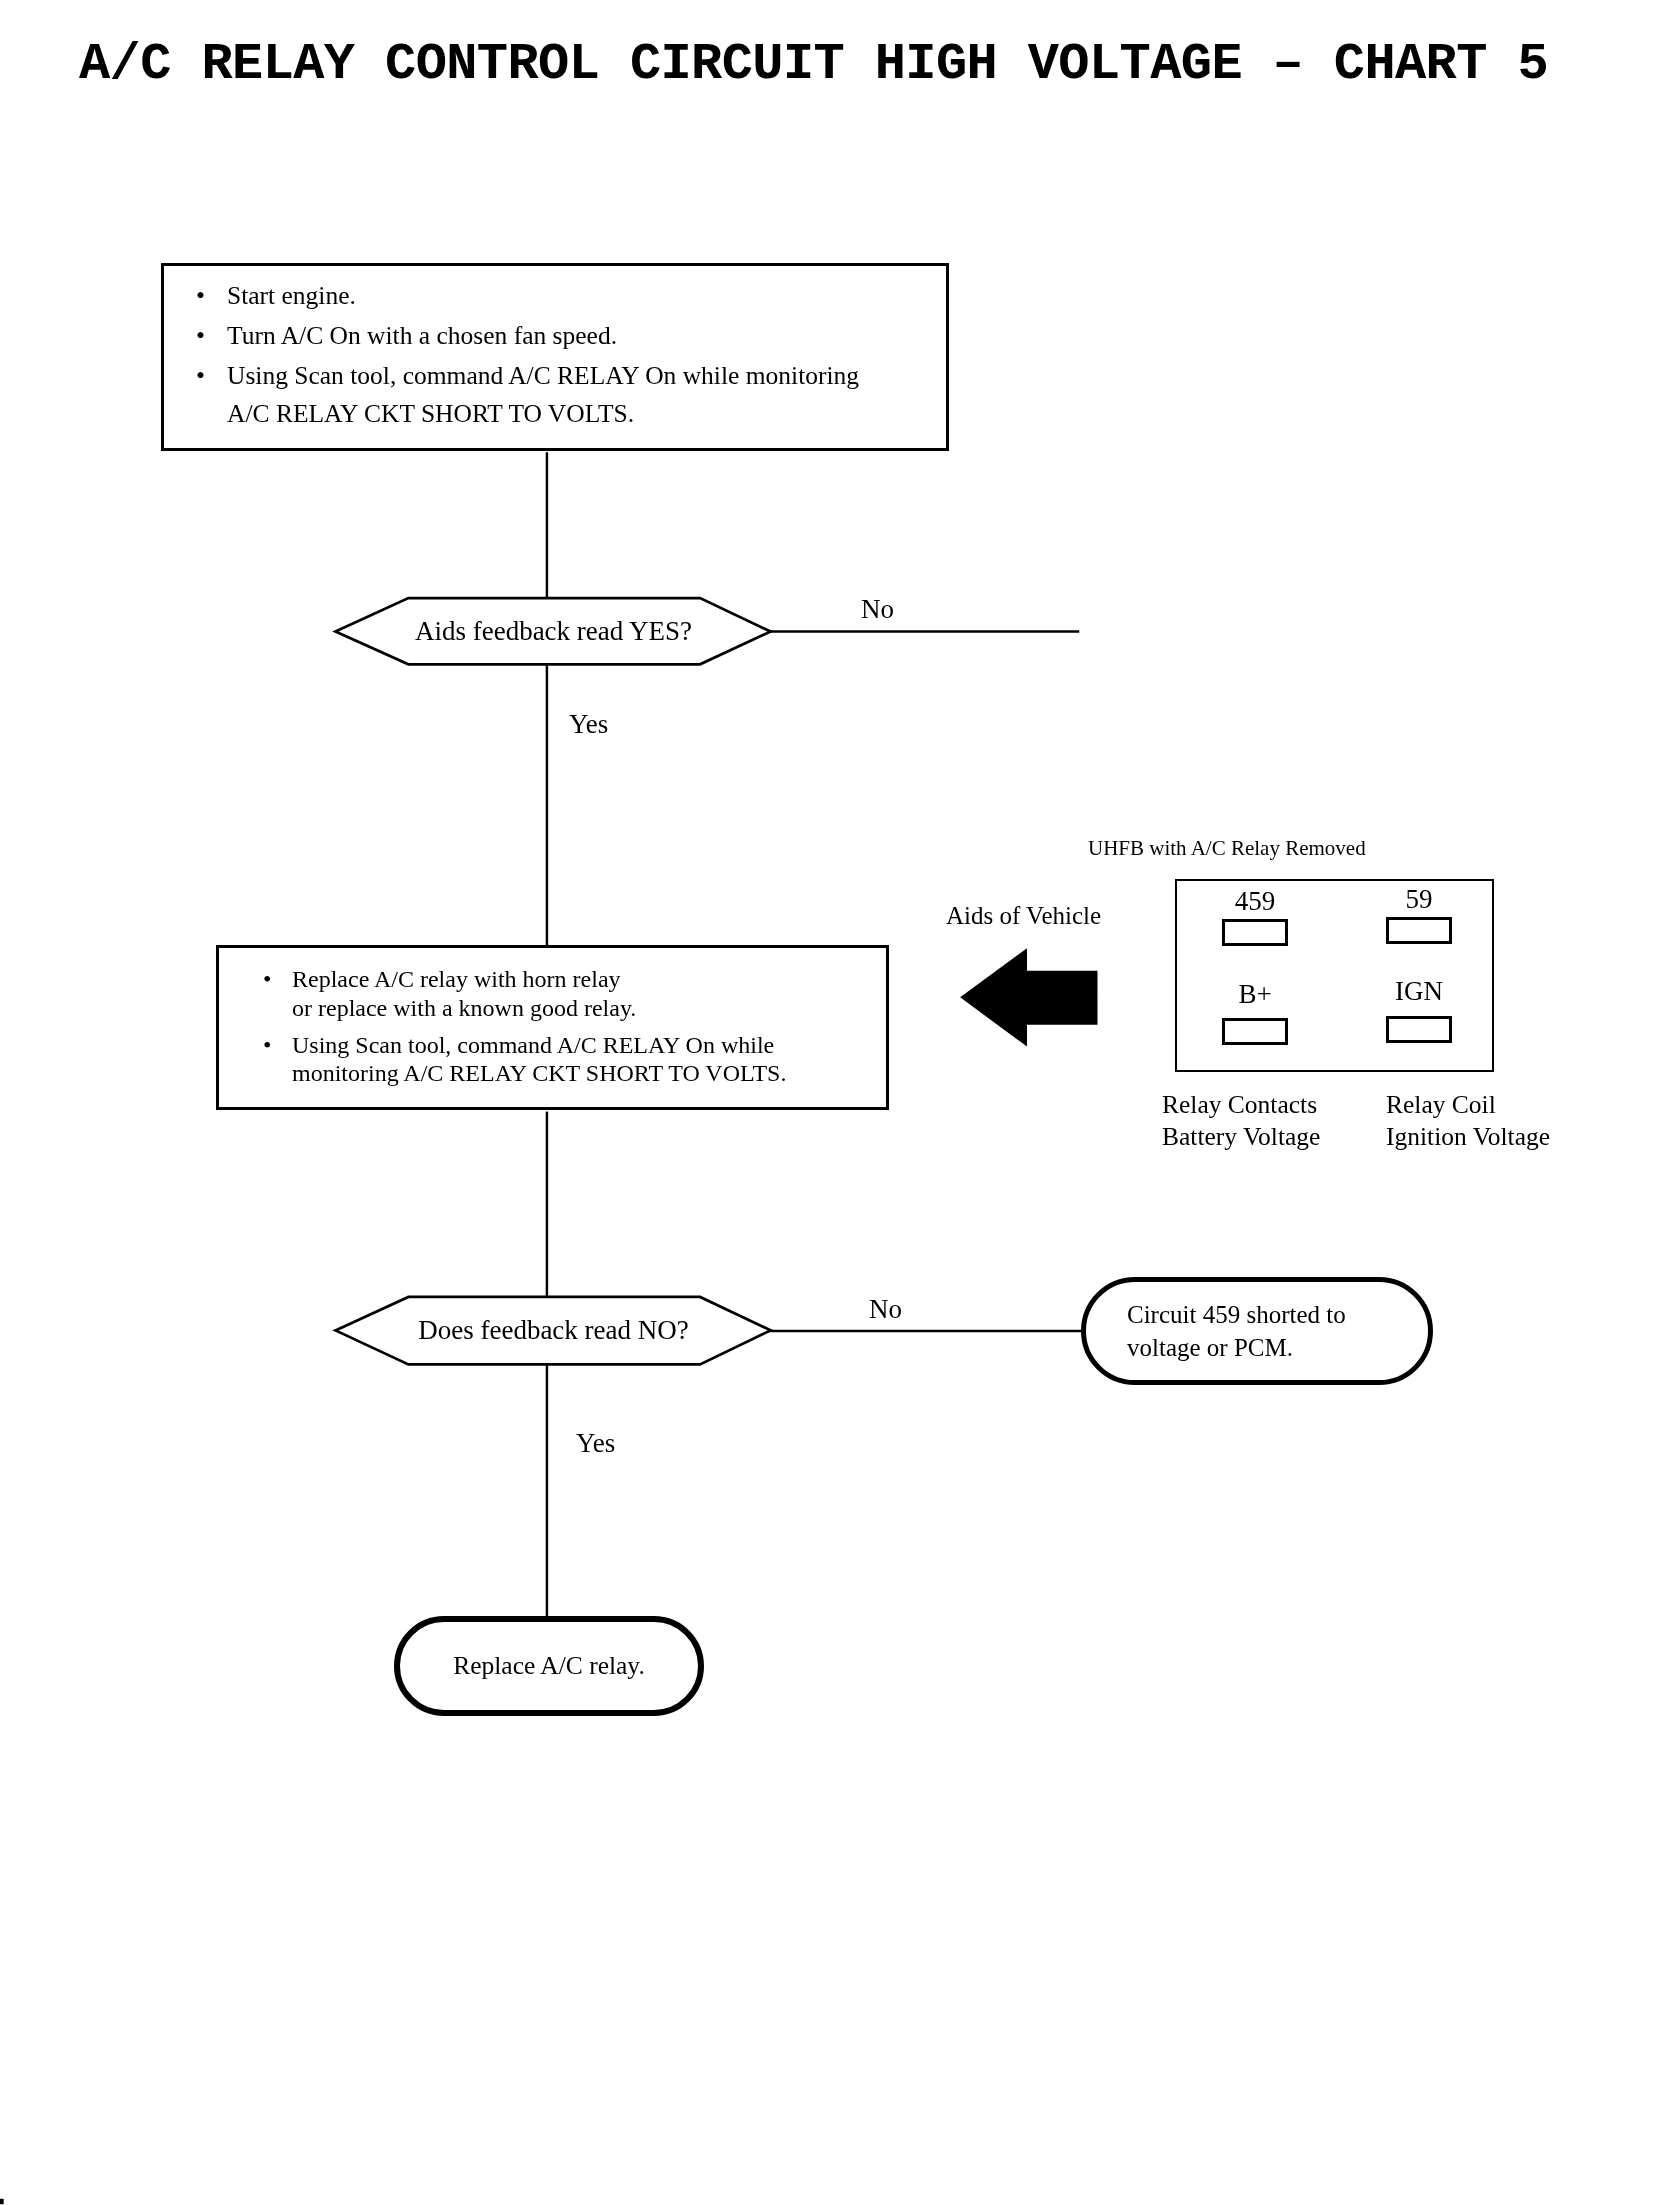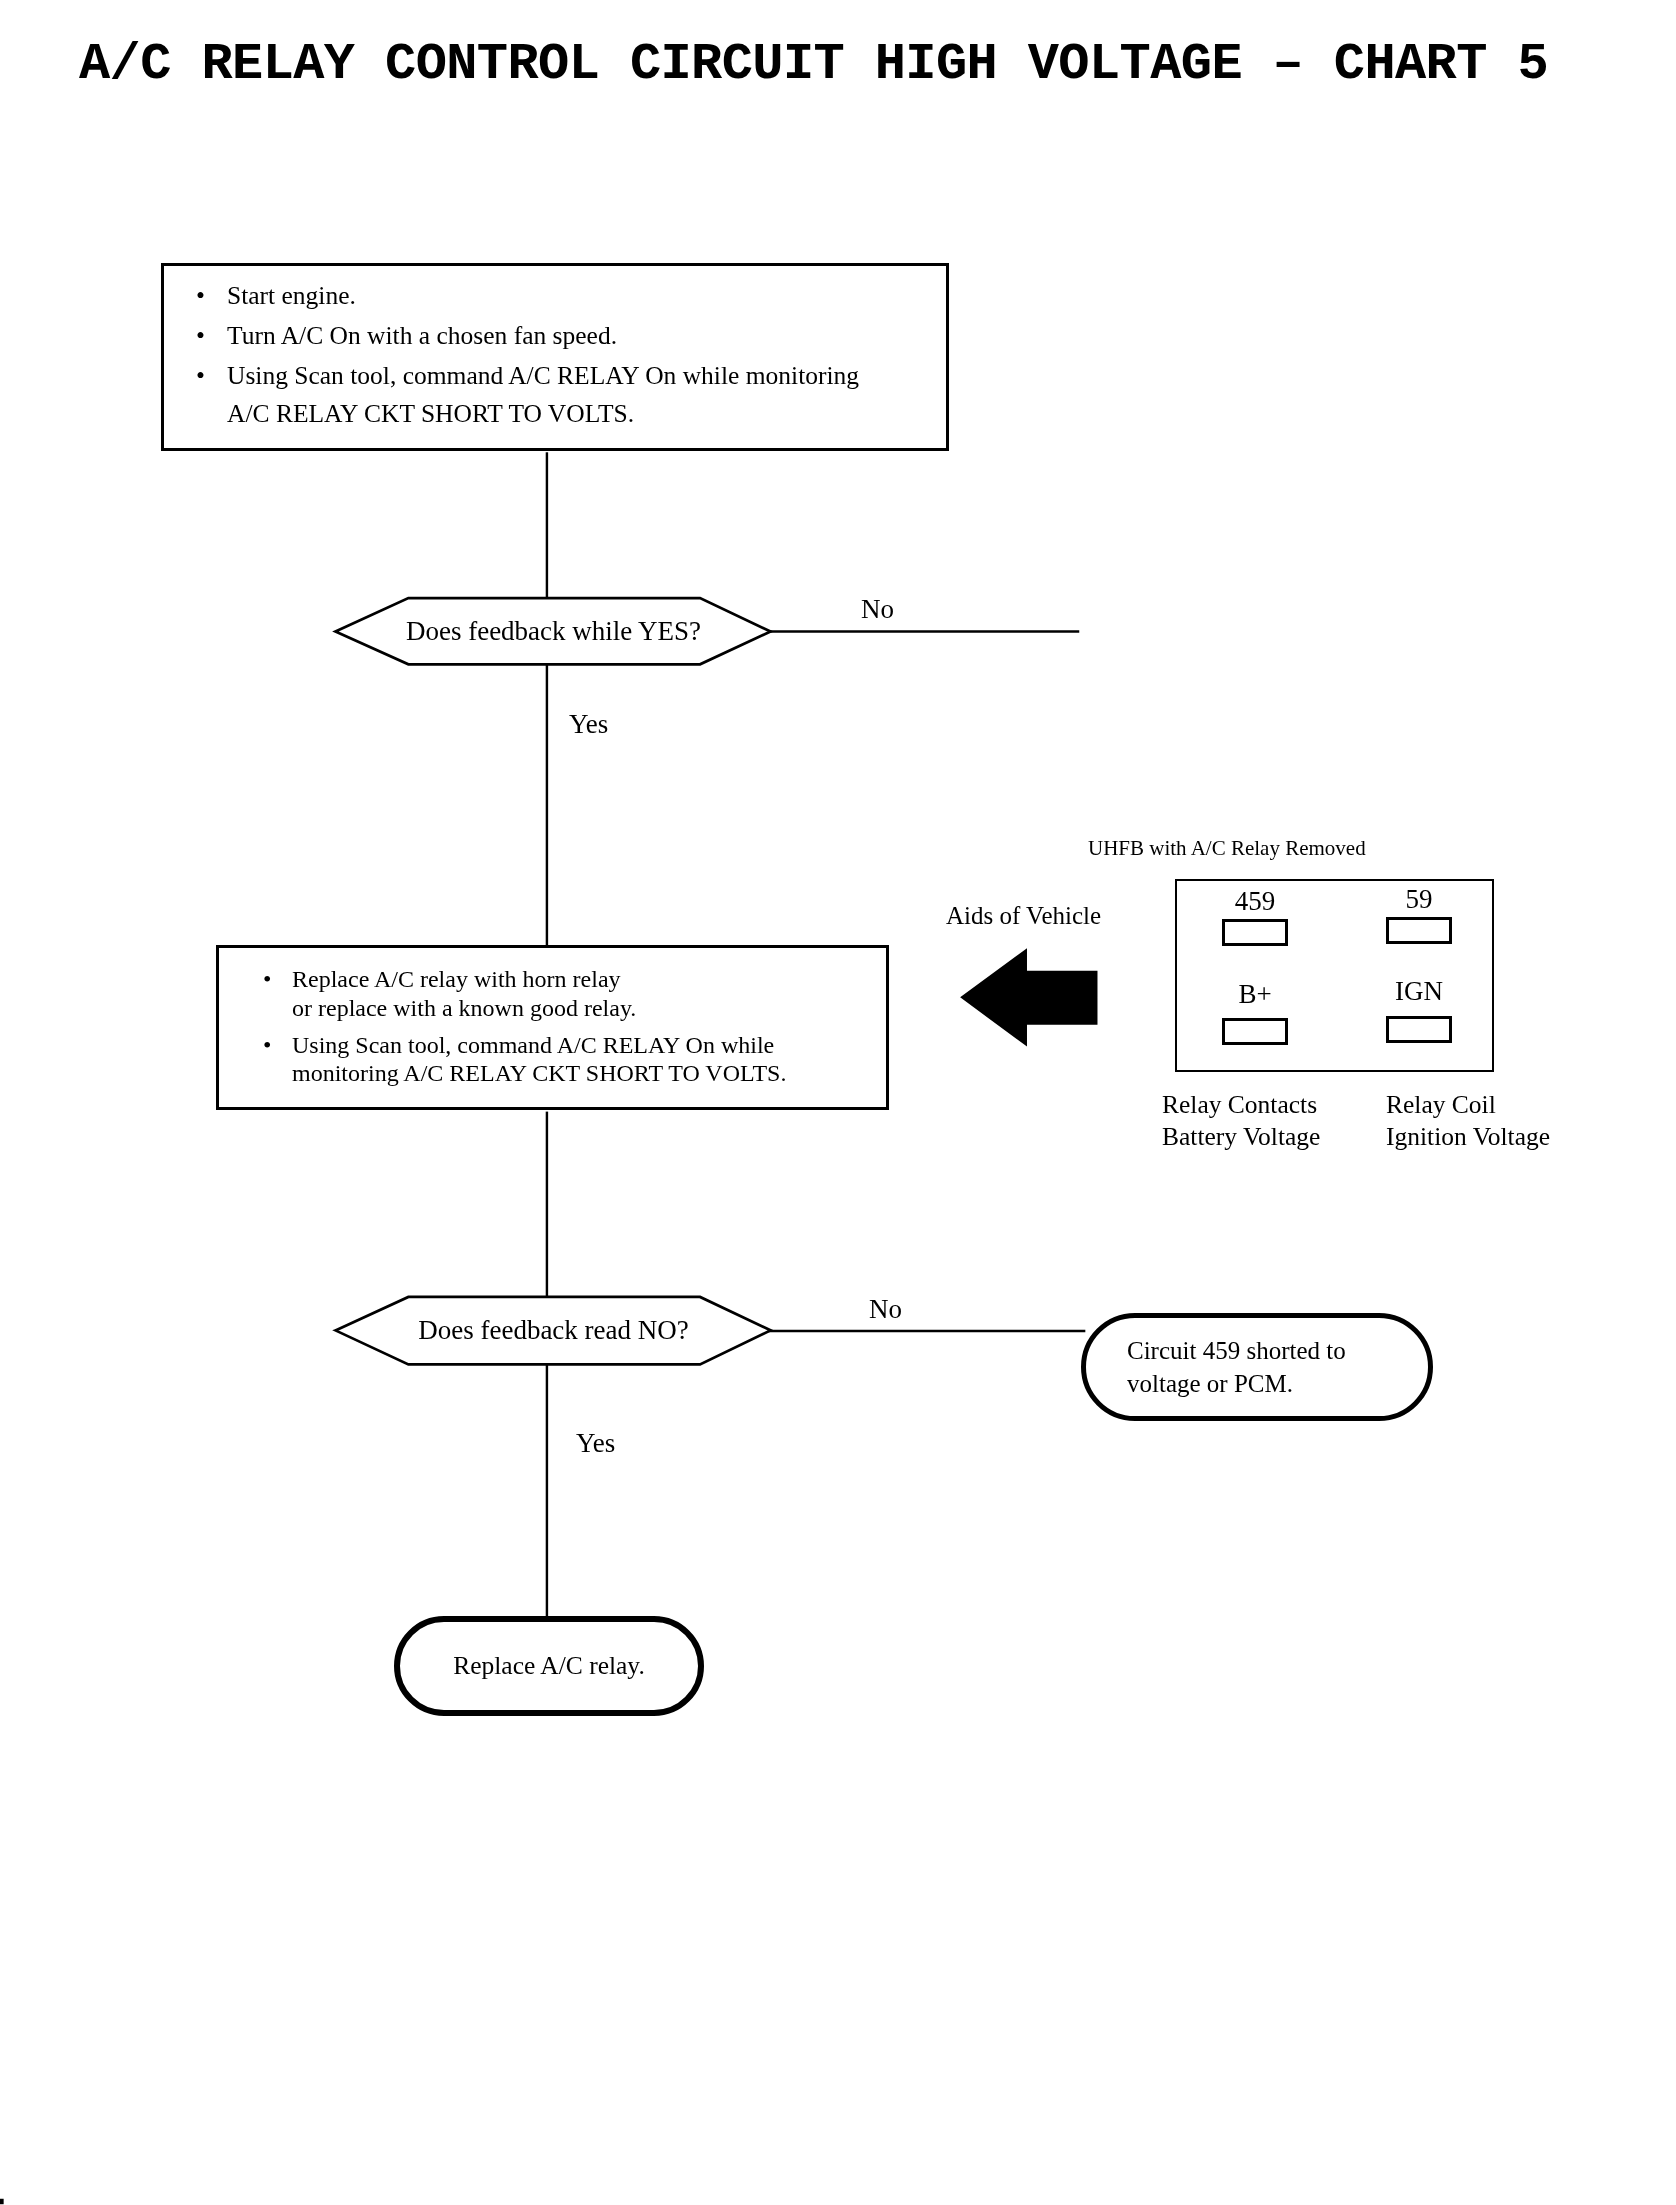--- a/index.html
+++ b/index.html
@@ -81,21 +81,21 @@
     </div>
     <div class="itm">
       <span class="bul">•</span>
       <span>
         <span class="bline">Using Scan tool, command A/C RELAY On while monitoring</span>
         <span class="bline">A/C RELAY CKT SHORT TO VOLTS.</span>
       </span>
     </div>
   </div>
 
-  <div class="abs hexlabel" style="left:336px;top:598px;width:435px;height:66px;">Does feedback while YES?</div>
+  <div class="abs hexlabel" style="left:336px;top:598px;width:435px;height:66px;">Aids feedback read YES?</div>
   <div class="abs branch" style="left:861px;top:593px;">No</div>
   <div class="abs branch" style="left:569px;top:708px;">Yes</div>
 
 
   <div class="abs inset-title" style="left:1088px;top:828px;width:486px;">UHFB with A/C Relay Removed</div>
   <div class="abs frontlabel" style="left:946px;top:902px;">Aids of Vehicle</div>
   <div class="abs inset-box" style="left:1175px;top:879px;width:319px;height:193px;"></div>
 
   <div class="abs pinlabel" style="left:1222px;top:886px;width:66px;">459</div>
   <div class="abs pinrect" style="left:1222px;top:919px;width:66px;height:27px;"></div>
@@ -133,21 +133,21 @@
         <span class="bline">Using Scan tool, command A/C RELAY On while</span>
         <span class="bline">monitoring A/C RELAY CKT SHORT TO VOLTS.</span>
       </span>
     </div>
   </div>
 
   <div class="abs hexlabel" style="left:336px;top:1297px;width:435px;height:67px;">Does feedback read NO?</div>
   <div class="abs branch" style="left:869px;top:1293px;">No</div>
   <div class="abs branch" style="left:576px;top:1427px;">Yes</div>
 
-  <div class="abs stadium" style="left:1081px;top:1277px;width:352px;height:108px;padding-left:41px;font-size:25px;line-height:33px;margin-top:36px;">
+  <div class="abs stadium" style="left:1081px;top:1277px;width:352px;height:108px;padding-left:41px;font-size:25px;line-height:33px;">
     <span class="bline">Circuit 459 shorted to</span>
     <span class="bline">voltage or PCM.</span>
   </div>
 
   <div class="abs stadium" style="left:394px;top:1616px;width:310px;height:100px;align-items:center;font-size:25.5px;border-width:6px;">
     <span class="bline">Replace A/C relay.</span>
   </div>
 
 </div>
 

